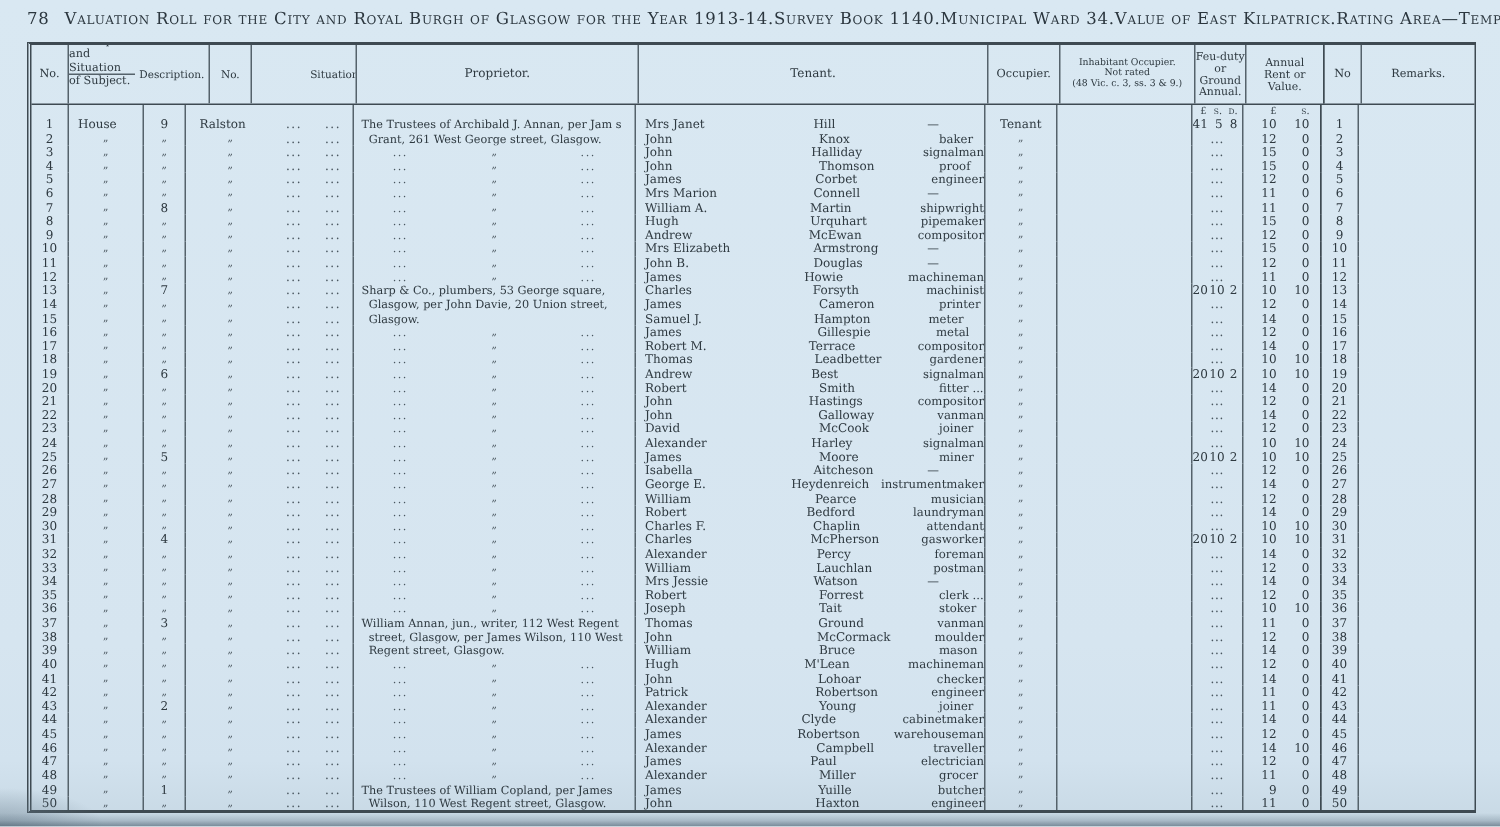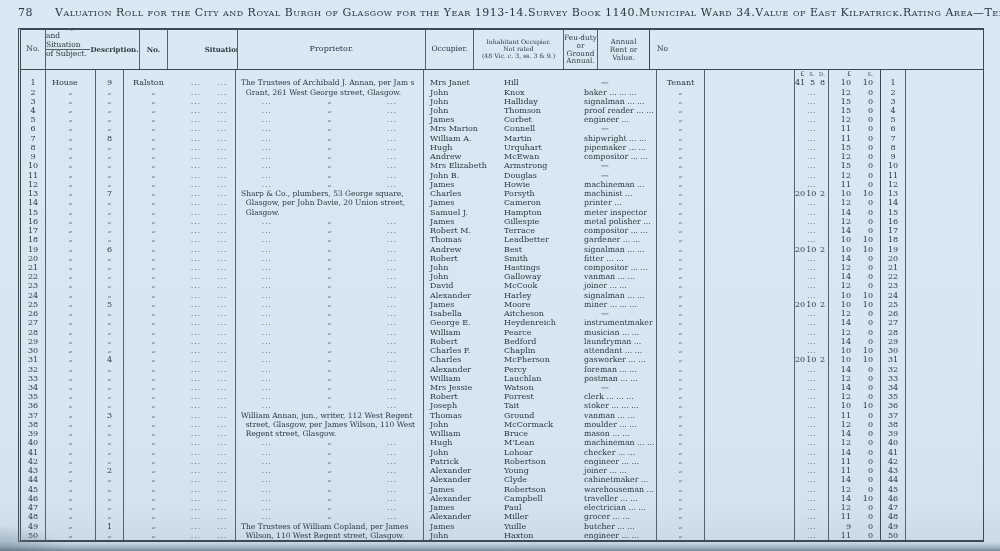--- a/index.html
+++ b/index.html
@@ -15,21 +15,21 @@
   }
   .corner-shadow{ position:absolute; left:0; bottom:0; width:70px; height:26px;
     background:radial-gradient(ellipse at 0% 100%, rgba(105,125,140,.55) 0%, rgba(105,125,140,0) 70%); }
 
   
   .titlebar{
     position:absolute; left:18px; top:6px; width:966px; display:flex; align-items:baseline;
     justify-content:space-between; font-variant:small-caps; font-size:11px; letter-spacing:.5px;
     white-space:nowrap; color:#2b363e;
   }
-  .titlebar .tgroup{ display:flex; gap:22px; }
+  .titlebar .tgroup{ display:flex; gap:10px; }
 
   
   :root{ --line:#3e4a52; --soft:#55626b; }
   .vtable{
     position:absolute; left:18px; top:28px; width:966px; height:514px; box-sizing:border-box;
     border-top:2px solid var(--line); border-bottom:2.5px solid var(--line);
     border-left:3px double var(--line); border-right:1.5px solid var(--line);
     display:flex; flex-direction:column; background:transparent;
   }
   .hrow{ display:flex; height:40px; border-bottom:1.5px solid var(--line); }
@@ -51,21 +51,21 @@
   .feu  { width:34px; display:flex; justify-content:flex-end; }
   .rent { width:52px; display:flex; justify-content:flex-end; }
   .no2  { width:26px; text-align:center; border-left:1.5px solid var(--line); margin-left:-1px; }
   .rem  { width:75px; }
 
   
   .hc{ display:flex; align-items:center; justify-content:center; text-align:center;
        font-size:7.5px; line-height:8.5px; }
   .hgroup{ width:192px; display:flex; flex-direction:row; }
   .hgroup .gtop{ height:19px; border-bottom:1px solid var(--soft); display:flex; align-items:center; justify-content:center; font-size:7.5px;}
-  .hgroup .gsub{ flex:1; display:flex;font-weight:bold; }
+  .hgroup .gsub{ flex:1; display:flex; }
   .hgroup .gsub .c{ display:flex; align-items:center; justify-content:center; font-size:7px; }
   .hsmall{ font-size:6.2px; line-height:6.8px; flex-direction:column; }
   .h3{ flex-direction:column; font-size:7.3px; line-height:7.8px; }
 
   
   .mc{ font-variant:small-caps; font-size:6.5px; line-height:8px; color:#3a464e; }
   .m, .m2{ display:inline-block; text-align:right; }
   .feu .m{ width:13px; padding-right:1px; }
   .feu .m:last-child{ padding-right:3px; }
   .rent .m2{ width:26px; padding-right:5px; }
@@ -77,21 +77,21 @@
   .d{ color:#49565f; letter-spacing:1px; }
   .sname{ flex:1; padding-left:9px; }
   .sit .dit{ flex:1; padding-left:0; }
   .sit .d{ width:26px; text-align:center; }
   .prop{ font-size:7.5px; }
   .ptxt{ white-space:pre; padding-left:5px; display:block; }
   .pd{ display:flex; }
   .pd .d{ width:33%; text-align:center; }
   .pd .dit{ width:34%; }
   .tf{ width:74px; padding-left:6px; }
-  .tl{ width:80px; }
+  .tl{ width:80px;margin-left:42px; }
   .to{ flex:1; font-size:7.8px; }
   .to.dash{ text-align:center; padding-right:30px; }
   .feu .d{ width:100%; text-align:center; letter-spacing:.5px; }
 </style>
 </head>
 <body>
 
 <div class="page">
 
   <div class="titlebar">
@@ -111,37 +111,39 @@
       <div class="c rowno hc">No.</div>
       <div class="c hgroup">
         <div class="gtop">Description and Situation of Subject.</div>
         <div class="gsub">
           <div class="c desc">Description.</div>
           <div class="c dno">No.</div>
           <div class="c sit" style="align-items:center;justify-content:center;display:flex;">Situation.</div>
         </div>
       </div>
       <div class="c prop hc" style="font-size:8px;">Proprietor.</div>
+      <div class="c ten hc" style="font-size:8px;align-items:center;justify-content:center;">Tenant.</div>
       <div class="c occ hc">Occupier.</div>
       <div class="c inh hc hsmall">
         <span>Inhabitant Occupier.</span>
         <span>Not rated</span>
         <span>(48 Vic. c. 3, ss. 3 &amp; 9.)</span>
       </div>
       <div class="c feu hc h3" style="width:34px;display:flex;">
         <span>Feu-duty</span>
         <span>or Ground</span>
         <span>Annual.</span>
       </div>
       <div class="c rent hc h3" style="width:52px;display:flex;">
         <span>Annual</span>
         <span>Rent or</span>
         <span>Value.</span>
       </div>
       <div class="c no2 hc">No</div>
+      <div class="c rem hc">Remarks.</div>
     </div>
 
     <div class="mrow">
       <div class="c rowno"></div>
         <div class="c desc"></div>
         <div class="c dno"></div>
       <div class="c sit"></div>
         <div class="c prop"></div>
         <div class="c ten"></div>
       <div class="c occ"></div>

